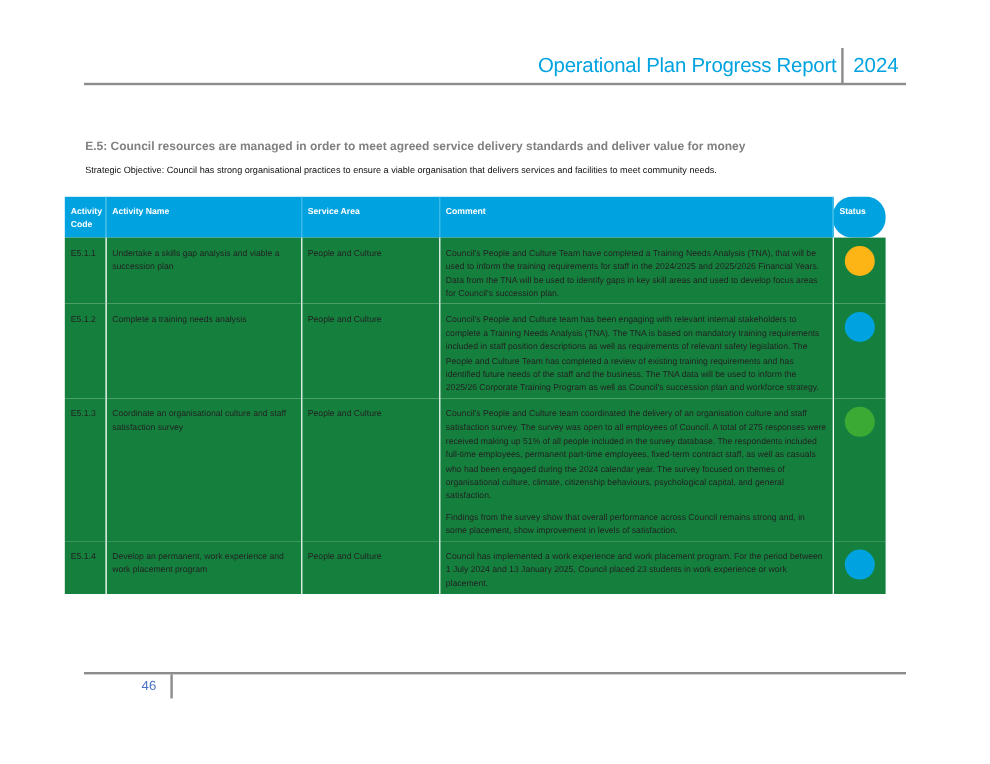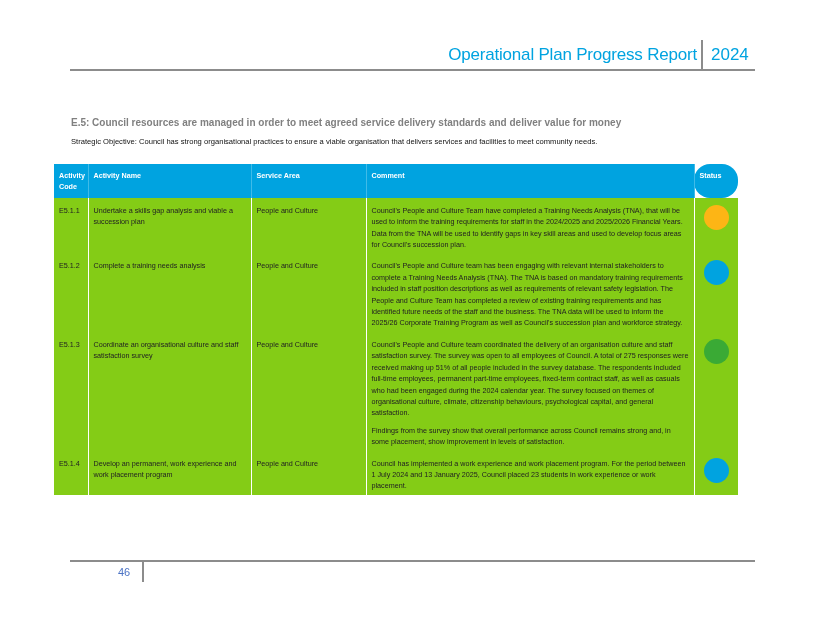--- a/index.html
+++ b/index.html
@@ -30,21 +30,21 @@
   table.plan {
     position: absolute; left: 54px; top: 152px; width: 684px;
     border-collapse: collapse; table-layout: fixed; font-size: 7.2px; line-height: 11.4px; margin-top: 12px;
   }
   table.plan th {
     background: #00a3e0; color: #fff; font-weight: bold; text-align: left; vertical-align: top;
     padding: 6px 5px 5px 5px; height: 21px; border-right: 1px solid #3fbbe8;
   }
   table.plan th:last-child { border-right: none; border-radius: 16px; }
   table.plan td {
-    background: #84cc16; vertical-align: top; padding: 7px 5px 3px 5px; color: #222;
+    background: #15803d; vertical-align: top; padding: 7px 5px 3px 5px; color: #222;
     border-right: 1px solid #ffffff;
   }
   table.plan td:last-child { border-right: none; }
   .c1 { width: 30px; }
   .comment p { margin: 0 0 6px 0; }
   .comment p:last-child { margin-bottom: 0; }
   .status-dot {
     width: 25px; height: 25px; border-radius: 50%; margin: 0 auto; margin-top: 0px;
   }
   .ftr-rule {

